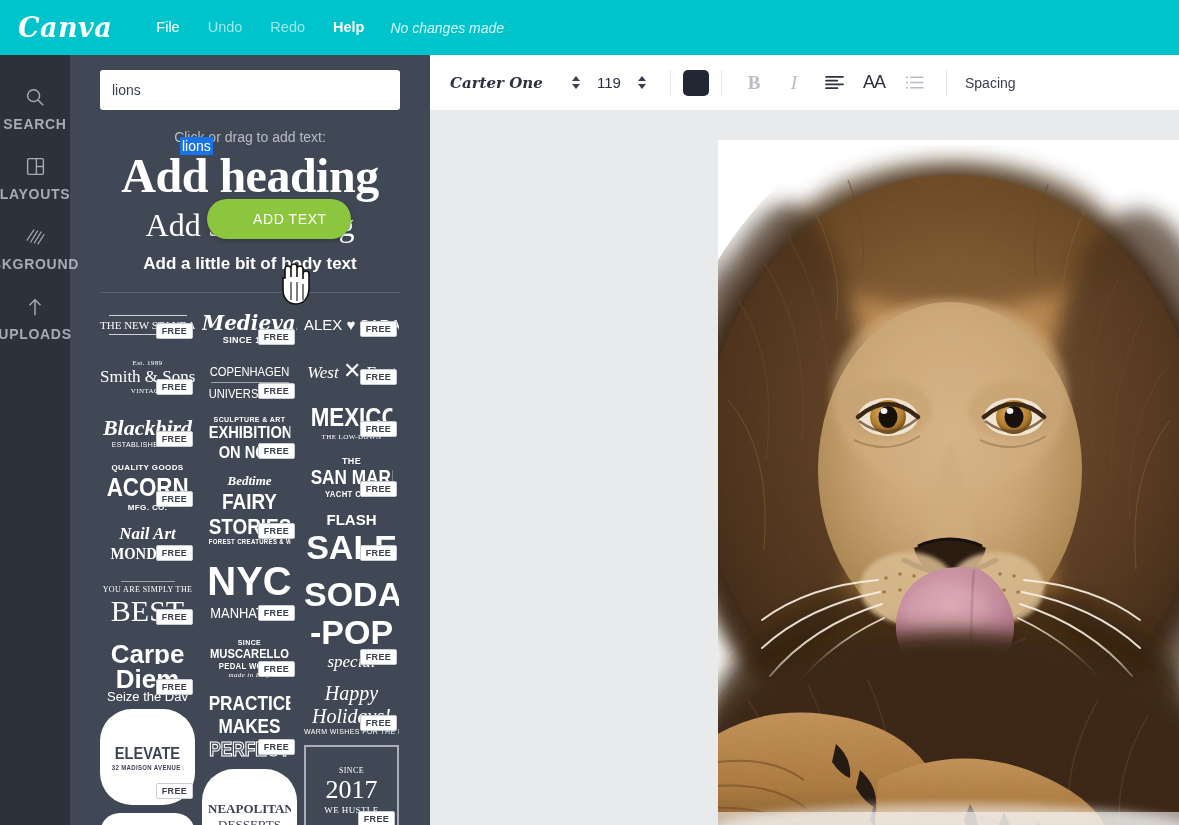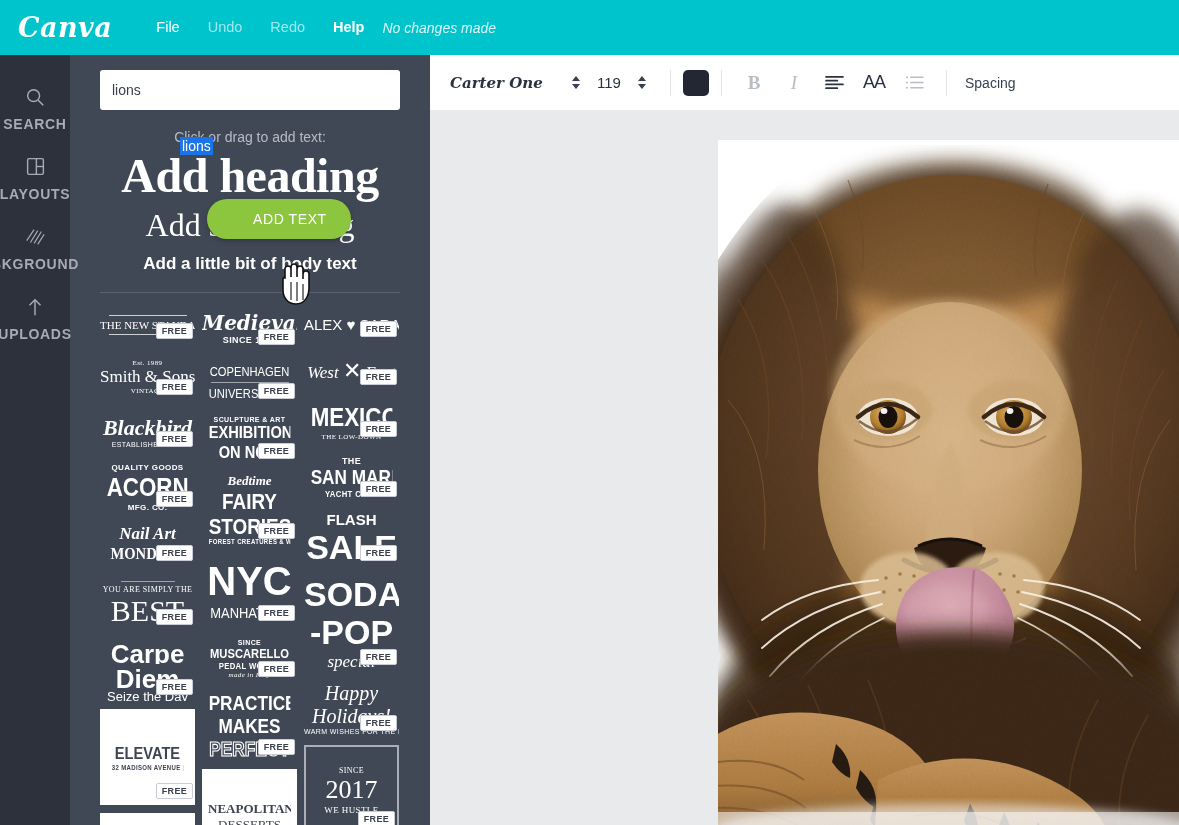--- a/index.html
+++ b/index.html
@@ -30,21 +30,21 @@
     user-select: none;
   }
   .menu-item {
     color: #ffffff; font-size: 14.5px; padding: 0 14px;
     line-height: 55px; cursor: pointer; white-space: nowrap;
   }
   .menu-item.dim { color: rgba(255,255,255,0.62); }
   .menu-item.bold { font-weight: bold; }
   .status-note {
     color: rgba(255,255,255,0.85); font-size: 14px; font-style: italic;
-    margin-left: 4px; white-space: nowrap;
+    margin-left: 12px; white-space: nowrap;
   }
 
   
   .rail {
     position: absolute; left: 0; top: 55px; width: 70px; height: 770px;
     background: #2c313c; z-index: 30;
   }
   .rail-item {
     position: relative;
     height: 70px; width: 70px;
@@ -143,21 +143,21 @@
     color: #ffffff; overflow: visible; cursor: pointer;
   }
   .card .free {
     position: absolute; right: 2px; bottom: 6px;
     background: #ffffff; color: #3a3f4c;
     border: 1px solid #c9ccd4;
     font-size: 9px; font-weight: bold; letter-spacing: 0.3px;
     padding: 2px 5px; border-radius: 2px;
     font-family: "Liberation Sans", sans-serif;
   }
-  .card.white { background: #ffffff; color: #3d4351; padding: 16px 6px; }
+  .card.white { background: #ffffff; color: #3d4351; padding: 16px 6px; border-radius: 32px; }
   .card.boxed { border: 2px solid #a9aeb8; padding: 12px 6px; }
 
   .t-serif   { font-family: "Liberation Serif", serif; }
   .t-sans    { font-family: "Liberation Sans", sans-serif; }
   .t-djserif { font-family: "DejaVu Serif", serif; }
 
   .ln { display: block; width: 100%; text-align: center; white-space: nowrap; overflow: hidden; }
   .rule { width: 78px; height: 1px; background: currentColor; opacity: .75; margin: 3px auto; }
   .rule.thin { opacity:.5; }
 

